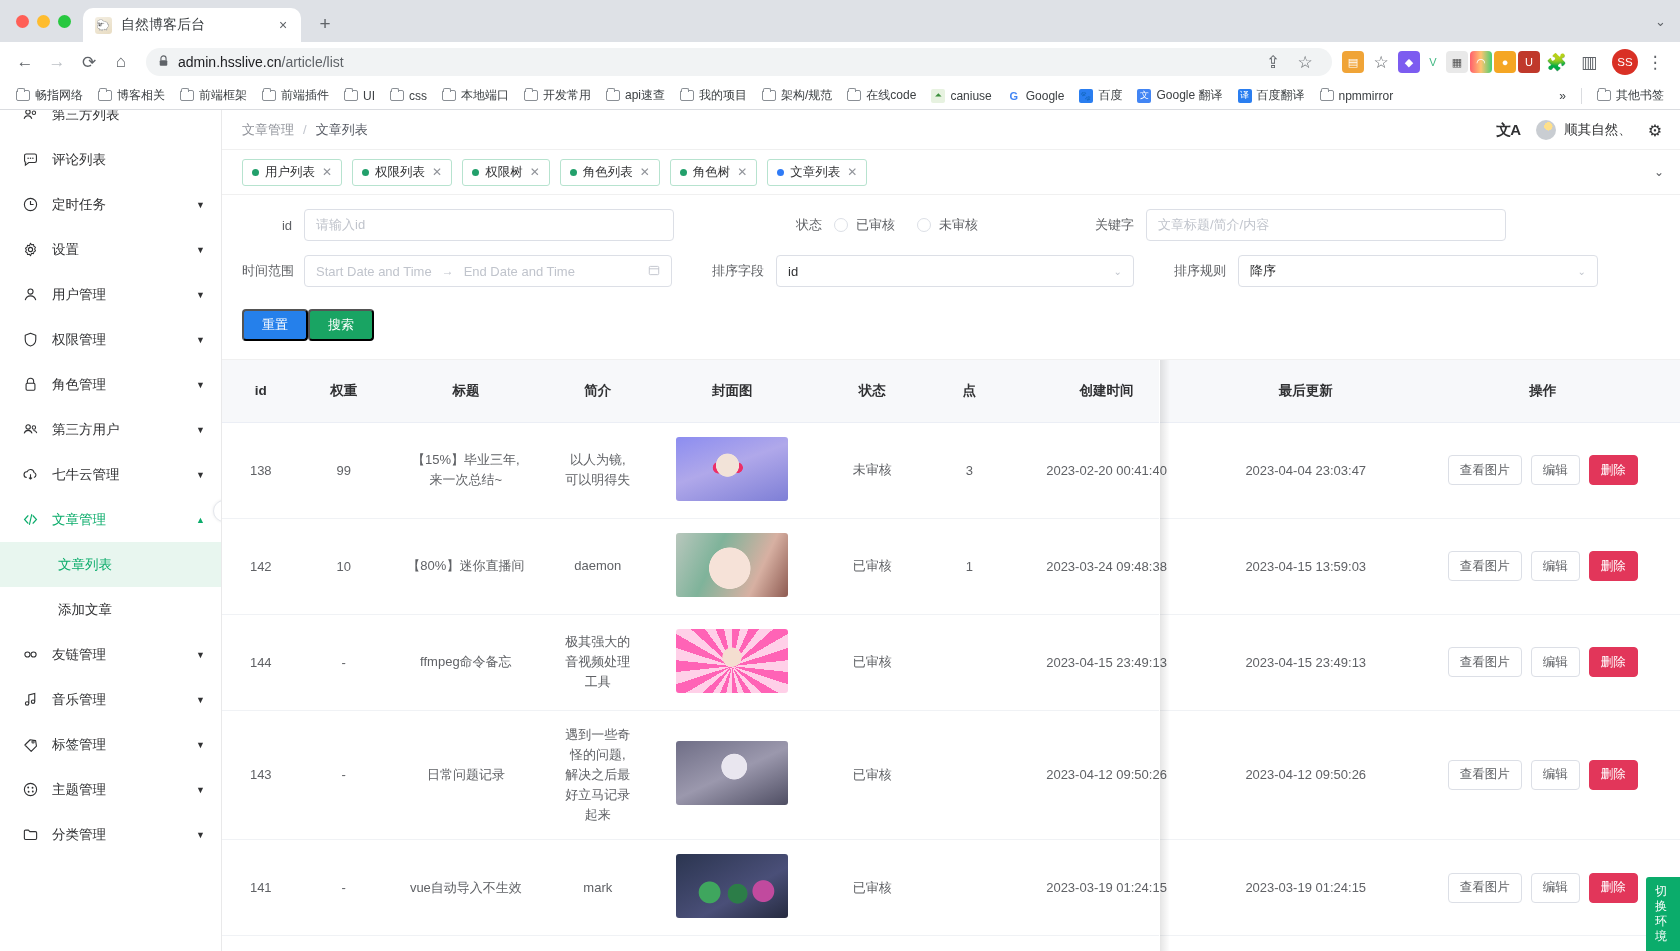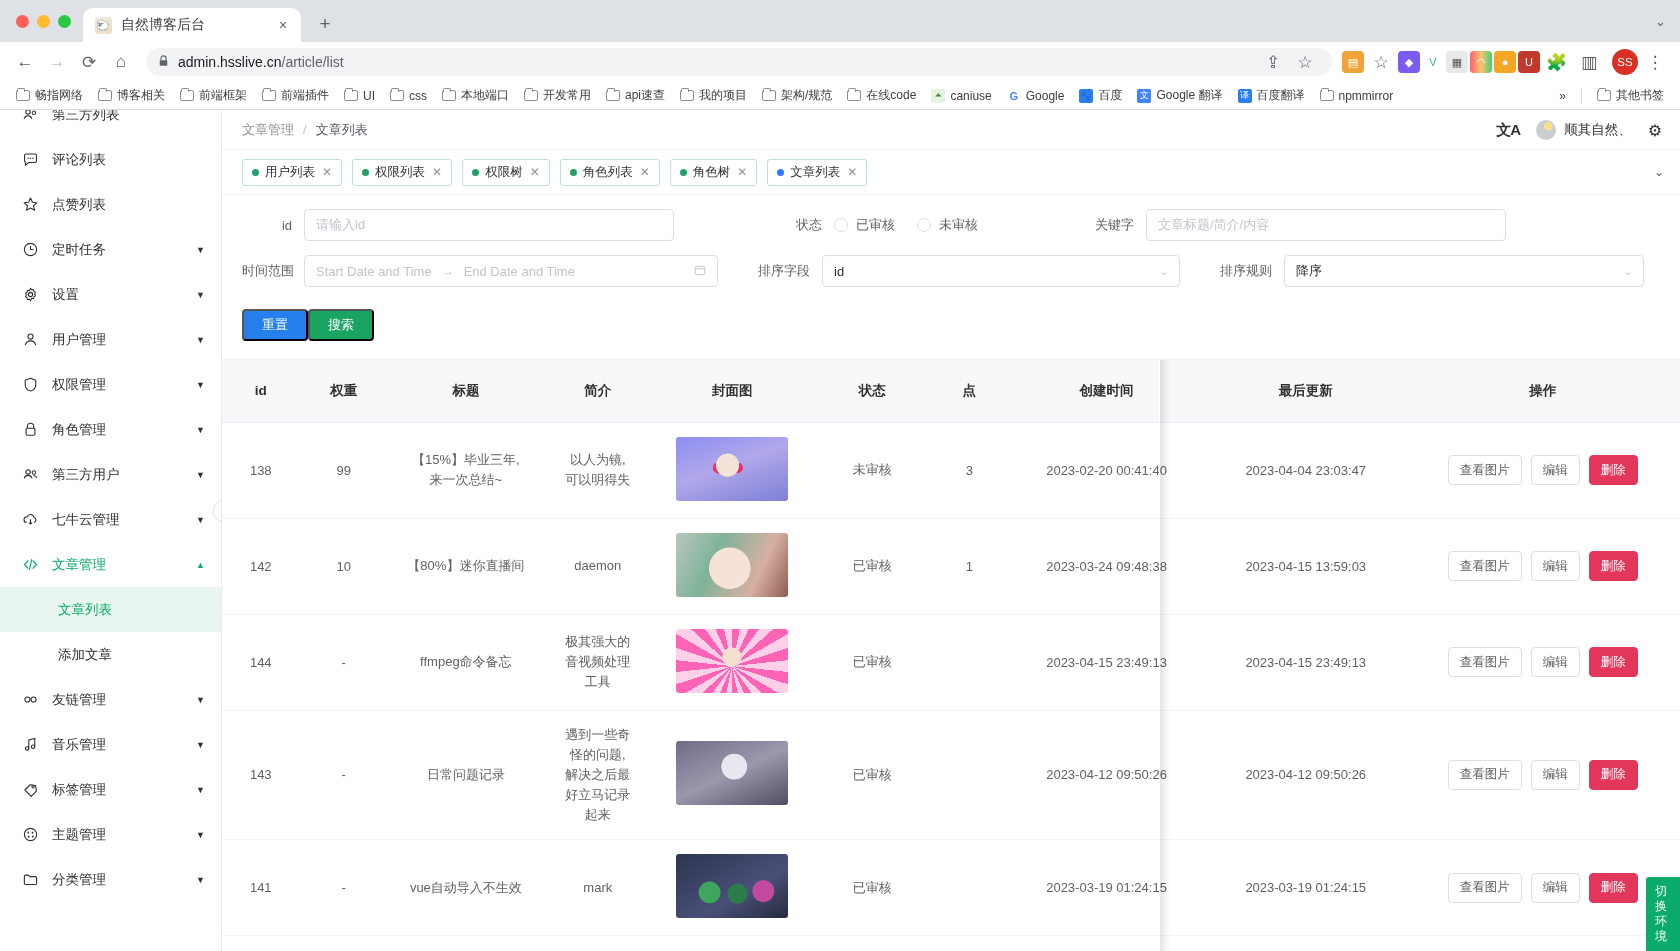--- a/index.html
+++ b/index.html
@@ -350,28 +350,20 @@
               <svg viewBox="0 0 20 20">
                 <path d="M3 5.5a2 2 0 0 1 2-2h10a2 2 0 0 1 2 2v6a2 2 0 0 1-2 2H8l-4 3.2V13.5H5a2 2 0 0 1-2-2z" fill="none" stroke="#303133" stroke-width="1.3"></path>
                 <circle cx="7.2" cy="8.5" r=".9" fill="#303133"></circle>
                 <circle cx="10" cy="8.5" r=".9" fill="#303133"></circle>
                 <circle cx="12.8" cy="8.5" r=".9" fill="#303133"></circle>
               </svg>
             </span>
           <span class="side-label">评论列表</span>
         </div>
 
-        <div class="side-item">
-          <span class="side-ico">
-              <svg viewBox="0 0 20 20">
-                <path d="M10 2.4l2.3 4.9 5.2.6-3.9 3.6 1.1 5.2L10 14.2 5.3 16.7l1.1-5.2L2.5 7.9l5.2-.6z" fill="none" stroke="#303133" stroke-width="1.3" stroke-linejoin="round"></path>
-              </svg>
-            </span>
-          <span class="side-label">点赞列表</span>
-        </div>
 
         <div class="side-item">
           <span class="side-ico">
               <svg viewBox="0 0 20 20">
                 <circle cx="10" cy="10" r="7.2" fill="none" stroke="#303133" stroke-width="1.3"></circle>
                 <path d="M10 5.8V10h3.6" fill="none" stroke="#303133" stroke-width="1.3"></path>
               </svg>
             </span>
           <span class="side-label">定时任务</span>
           <span class="caret">▼</span>
@@ -588,21 +580,21 @@
               </span>
           </div>
           <span class="flabel" style="width:168px;">关键字</span>
           <div class="inp" style="width:360px;">
               <span class="ph">文章标题/简介/内容</span>
             </div>
         </div>
 
         <div class="frow">
           <span class="flabel" style="width:62px;">时间范围</span>
-          <div class="daterange" style="width:414px;">
+          <div class="daterange" style="width:368px;">
             <span class="ph">Start Date and Time</span>
             <span class="arrow">→</span>
             <span class="ph">End Date and Time</span>
             <span class="calico"><svg viewBox="0 0 14 14" width="12" height="12">
                   <rect x="1.5" y="2.8" width="11" height="9.6" rx="1.2" fill="none" stroke="#c0c4cc" stroke-width="1.1"></rect>
                   <path d="M1.5 5.6h11" stroke="#c0c4cc" stroke-width="1.1"></path>
                 </svg></span>
           </div>
           <span class="flabel" style="width:104px;">排序字段</span>
           <div class="inp" style="width:358px;">

